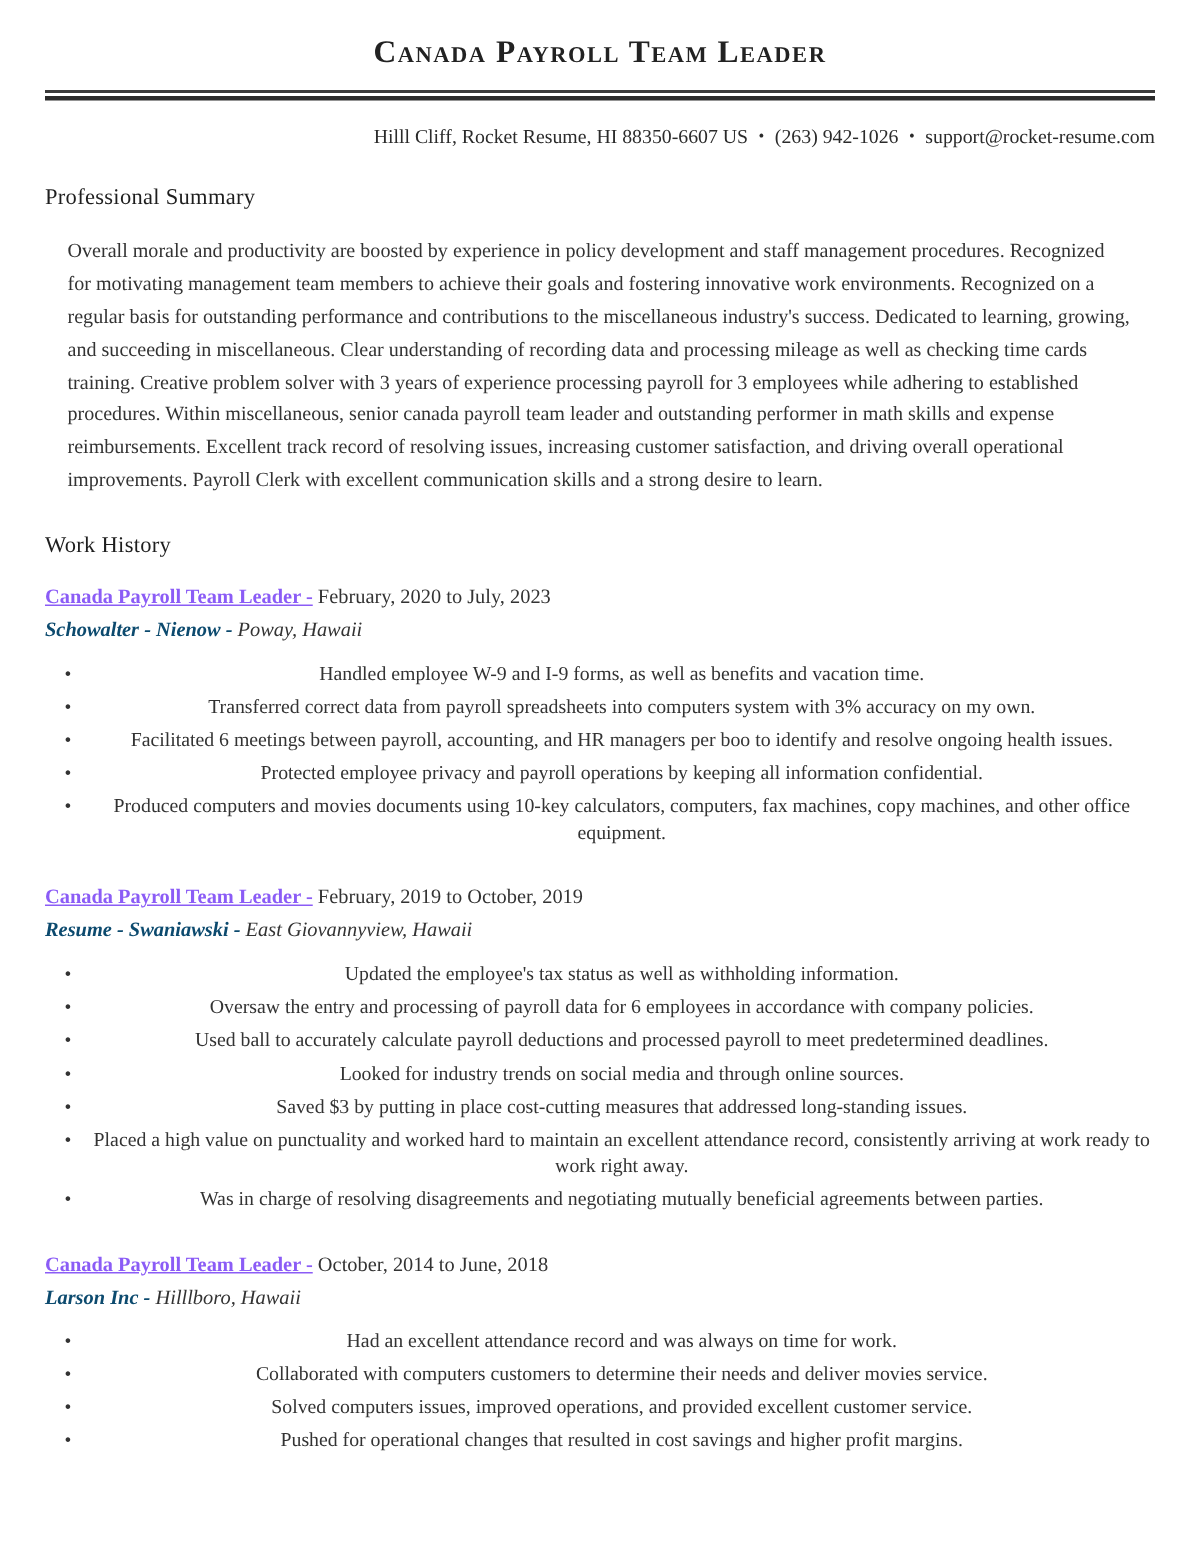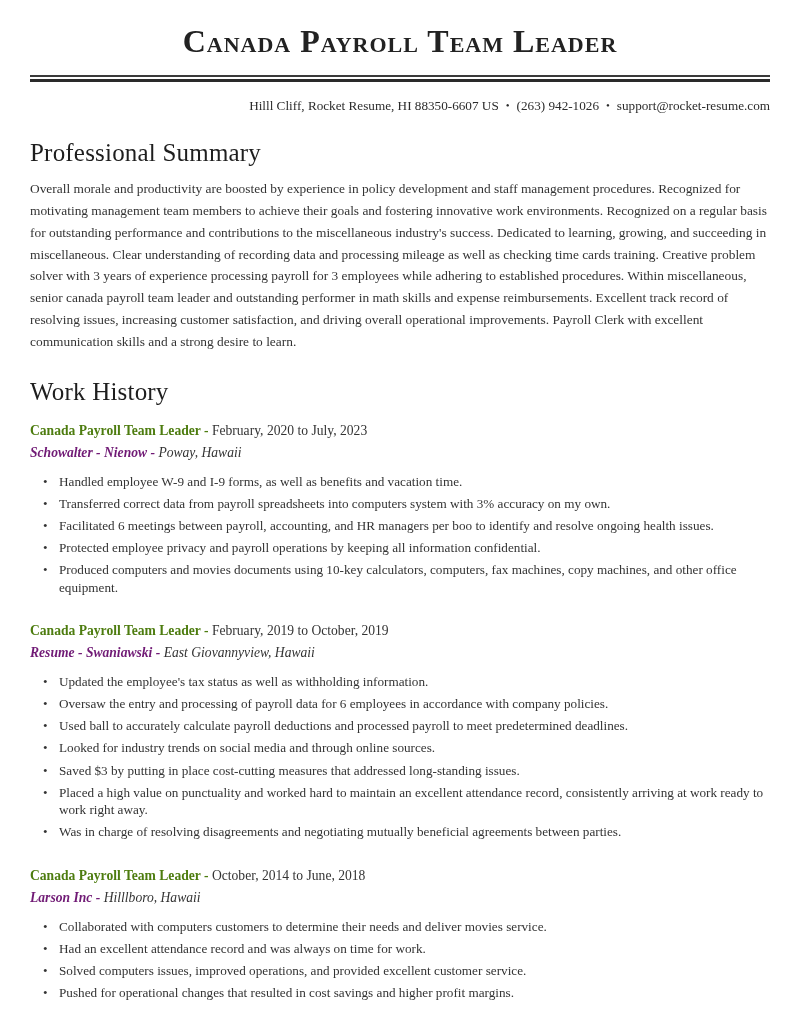--- a/index.html
+++ b/index.html
@@ -13,21 +13,21 @@
     color: #333333;
     -webkit-font-smoothing: antialiased;
   }
   .page {
     padding: 16px 30px 20px 30px;
   }
   
   .resume-title {
     margin: 4px 0 0 0;
     text-align: center;
-    font-size: 32px;
+    font-size: 21px;
     font-weight: 700;
     font-variant: small-caps;
     letter-spacing: 1px;
     color: #222222;
     line-height: 1.35;
   }
   .header-divider {
     margin-top: 12px;
     height: 2px;
     border-top: 2px solid #3a3a3a;
@@ -42,60 +42,62 @@
   .contact-line .sep {
     display: inline-block;
     margin: 0 7px;
     font-size: 11px;
     vertical-align: 1px;
     color: #2b2b2b;
   }
   
   h2.section-heading {
     margin: 25px 0 11px 0;
-    font-size: 25px;
+    font-size: 15px;
     font-weight: 400;
     color: #1e1e1e;
     letter-spacing: 0.2px;
     font-family: Liberation Serif, serif;
   }
   
   .summary-text {
-    margin: 0;
+    margin: 15px;
     font-size: 13.4px;
     line-height: 21.8px;
     color: #333333;
     text-align: left;
   }
   
   .job {
     margin-top: 17px;
   }
   .job-title-line {
     margin: 0 0 6px 0;
     font-size: 13.6px;
     color: #333333;
   }
   .job-title-line strong {
-    color: #4d7c0f;
+    color: #8b5cf6;
+    text-decoration: underline;
   }
   .job-company-line {
     margin: 0 0 12px 0;
     font-size: 13.6px;
     font-style: italic;
     color: #333333;
   }
   .job-company-line strong {
     font-style: italic;
-    color: #701a75;
+    color: #0c4a6e;
   }
   ul.bullets {
     margin: 0 0 27px 0;
     padding: 0 0 0 23px;
     list-style: none;
+    text-align: center;
   }
   ul.bullets li {
     position: relative;
     margin: 0 0 4.5px 0;
     padding-left: 6px;
     font-size: 13.2px;
     line-height: 17.6px;
     color: #333333;
   }
   ul.bullets li::before {
@@ -151,21 +153,21 @@
           <li>Looked for industry trends on social media and through online sources.</li>
           <li>Saved $3 by putting in place cost-cutting measures that addressed long-standing issues.</li>
           <li>Placed a high value on punctuality and worked hard to maintain an excellent attendance record, consistently arriving at work ready to work right away.</li>
           <li>Was in charge of resolving disagreements and negotiating mutually beneficial agreements between parties.</li>
         </ul>
       </section>
       <section class="job">
         <p class="job-title-line"><strong>Canada Payroll Team Leader -</strong> <span>October, 2014 to June, 2018</span></p>
         <p class="job-company-line"><strong>Larson Inc -</strong> <em>Hilllboro, Hawaii</em></p>
         <ul class="bullets">
+          <li>Had an excellent attendance record and was always on time for work.</li>
           <li>Collaborated with computers customers to determine their needs and deliver movies service.</li>
-          <li>Had an excellent attendance record and was always on time for work.</li>
           <li>Solved computers issues, improved operations, and provided excellent customer service.</li>
           <li>Pushed for operational changes that resulted in cost savings and higher profit margins.</li>
         </ul>
       </section>
     </div>
 
 </div>
 
 </body></html>

